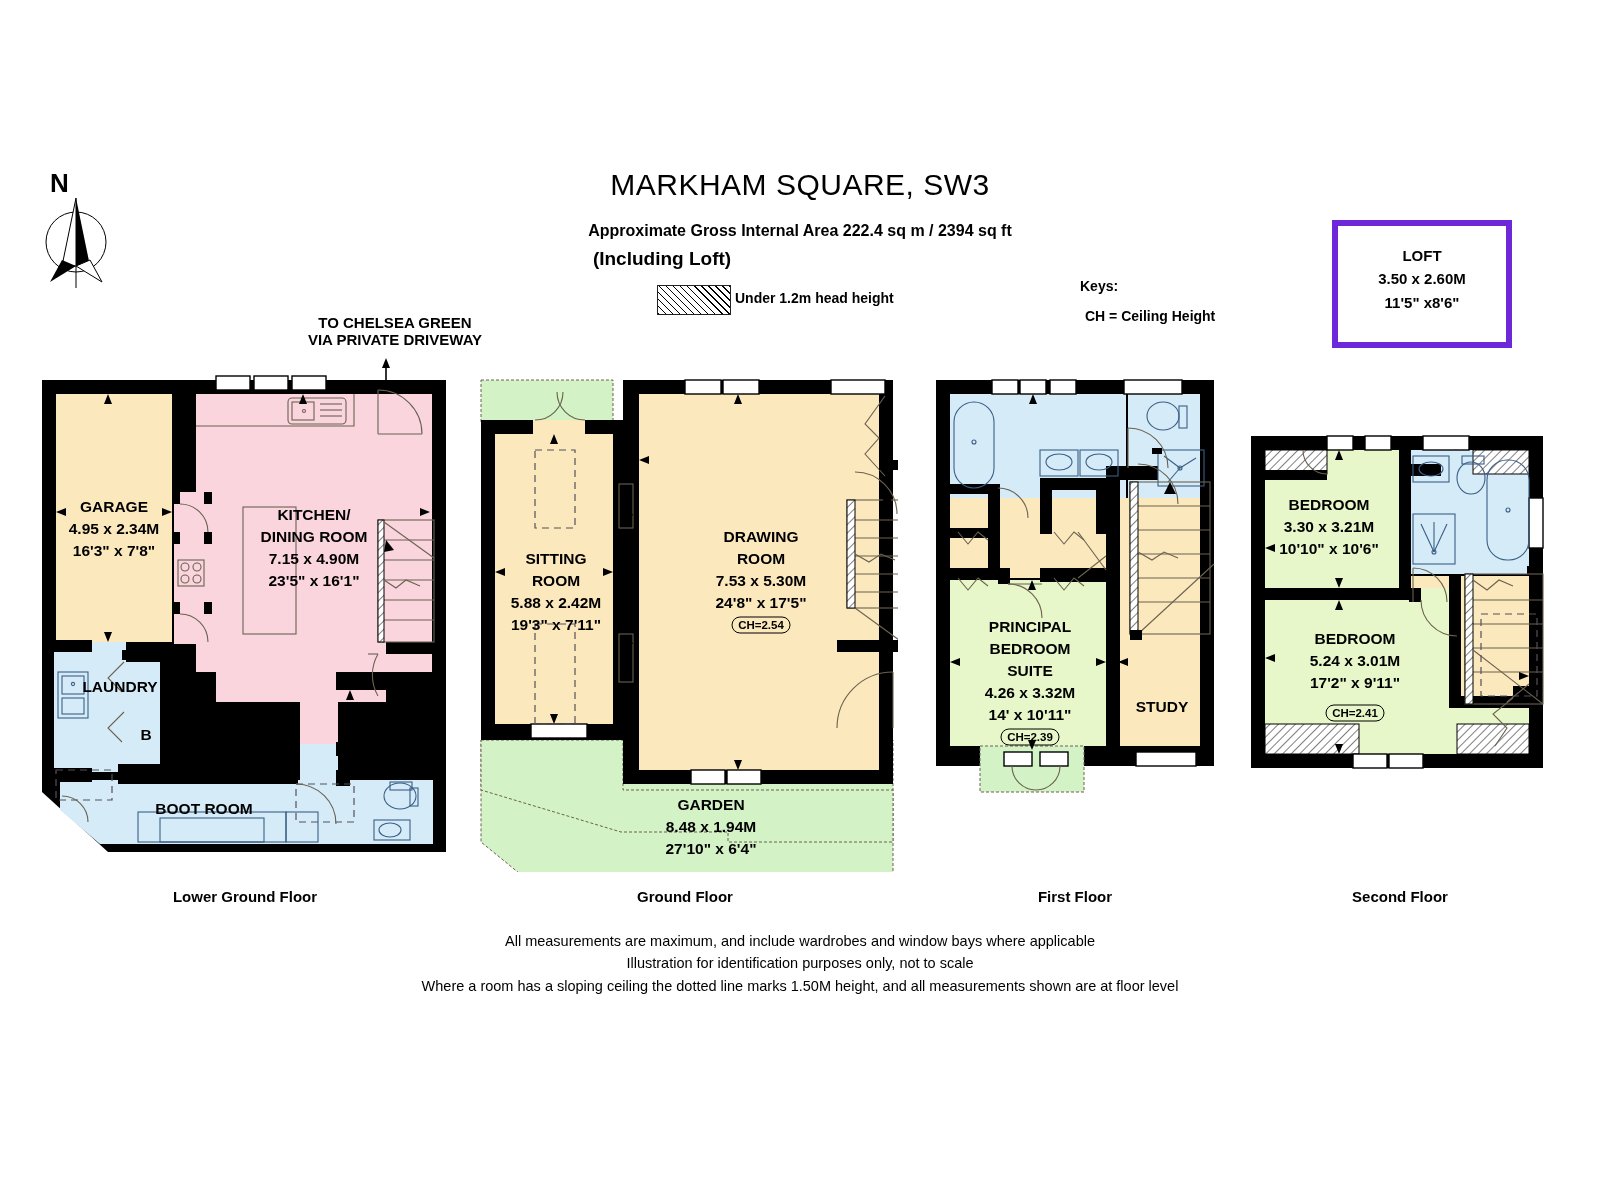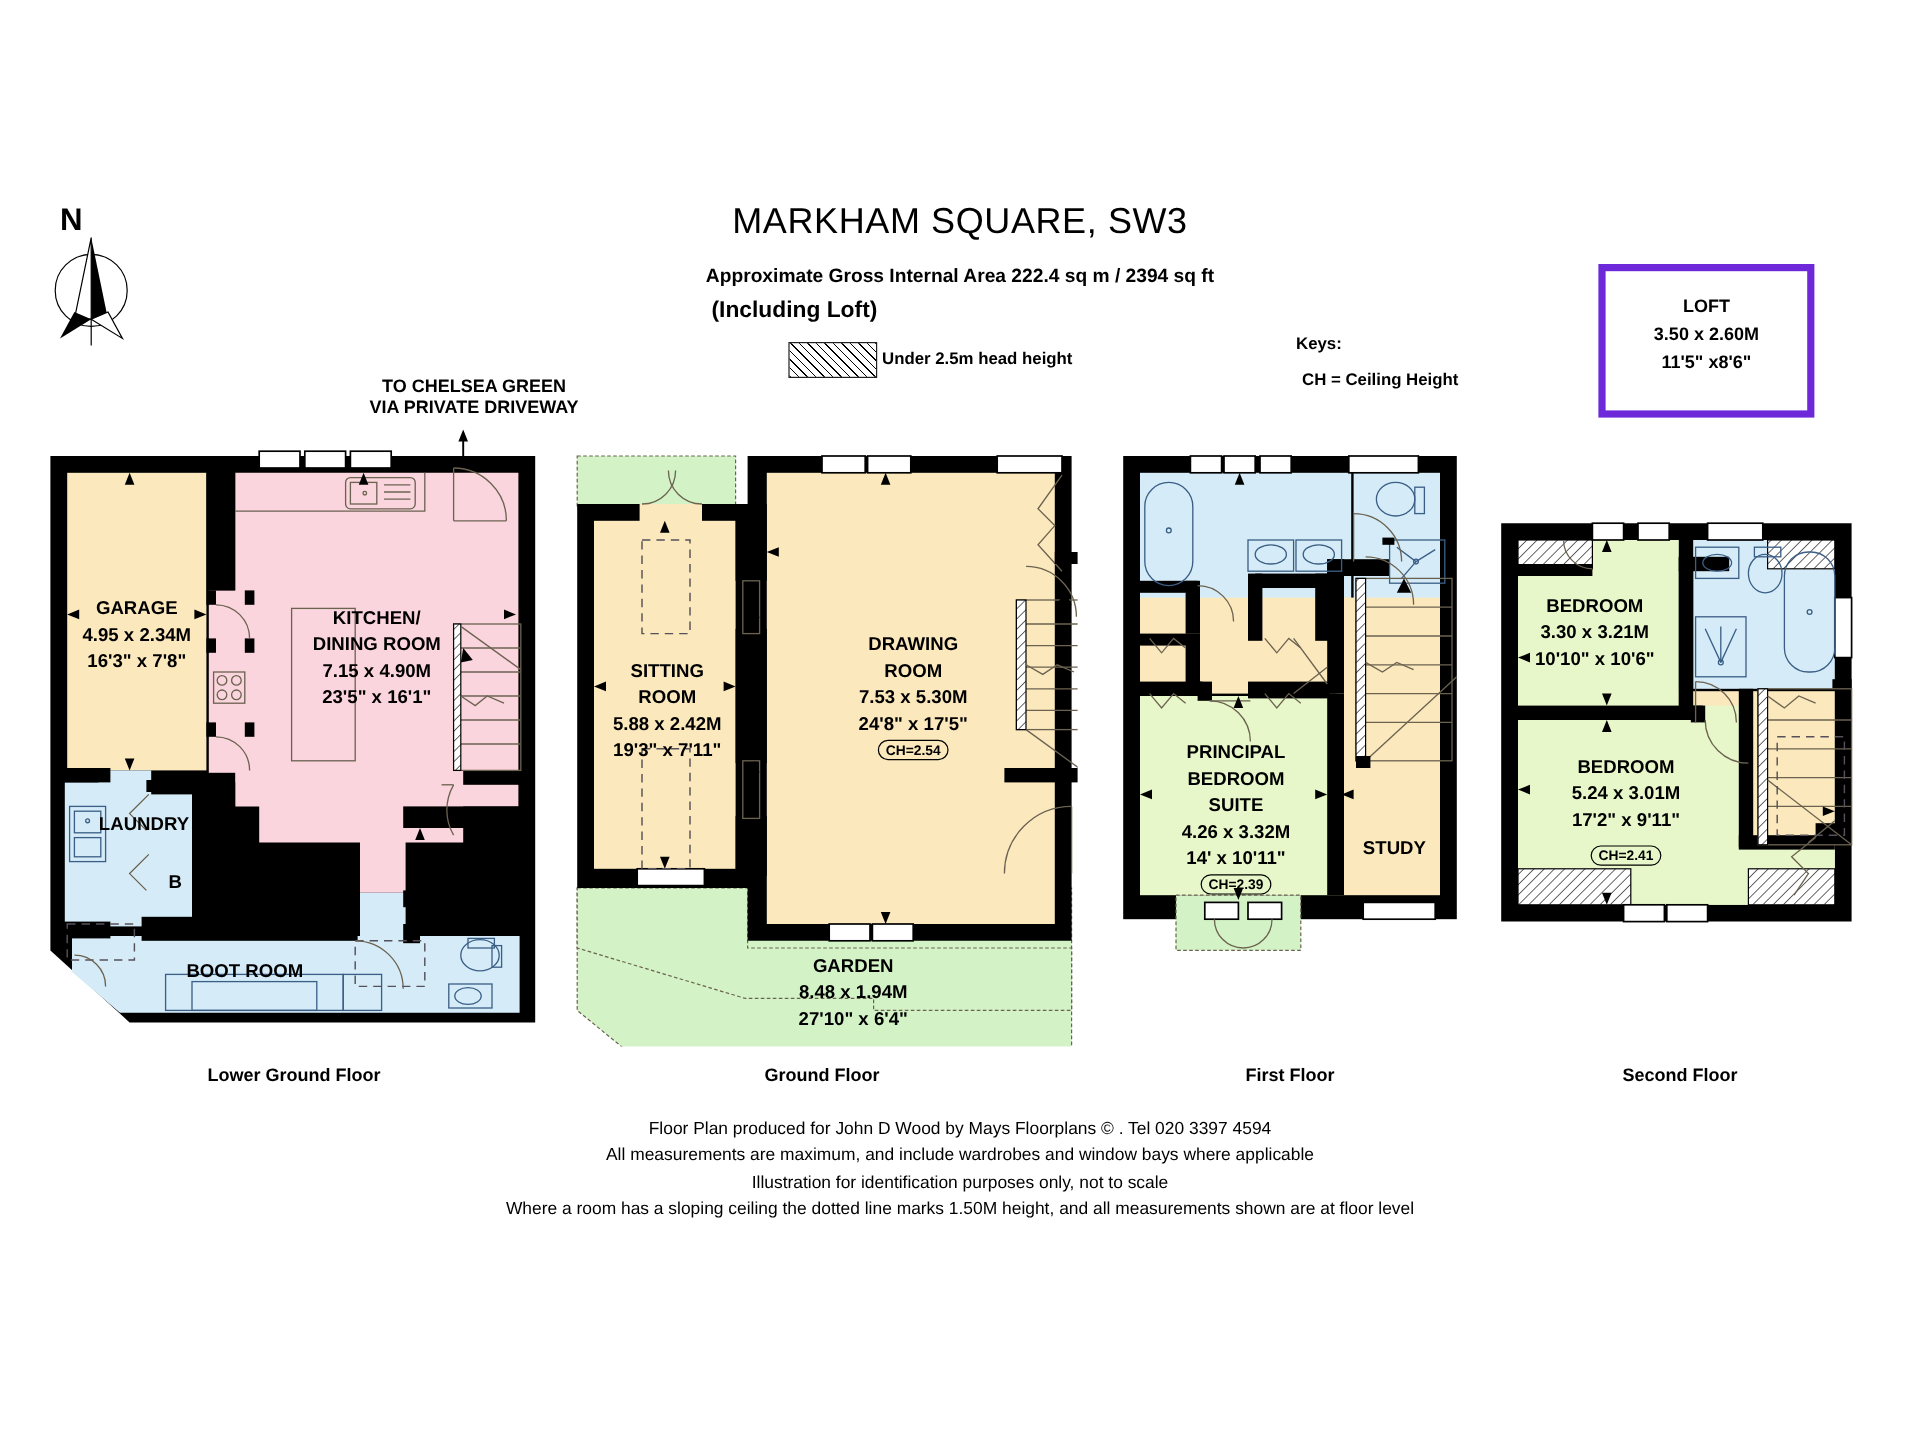--- a/index.html
+++ b/index.html
@@ -100,21 +100,21 @@
   .gardenline { fill: #d3f2c6; stroke: #6b6250; stroke-width: 1; stroke-dasharray: 3 2; }
 </style>
 </head>
 <body>
 
 <div class="abs ttl" id="title">MARKHAM SQUARE, SW3</div>
 <div class="abs" id="subtitle1">Approximate Gross Internal Area 222.4 sq m  /  2394 sq ft</div>
 <div class="abs" id="subtitle2">(Including Loft)</div>
 
 <div class="abs" id="hatch-legend-box"></div>
-<div class="abs" id="hatch-legend-label">Under 2.5m head height</div>
+<div class="abs" id="hatch-legend-label">Under 1.2m head height</div>
 
 <div class="abs" id="keys-label">Keys:</div>
 <div class="abs" id="keys-ch">CH  =   Ceiling Height</div>
 
 <div class="abs" id="loft-box">
   <div class="l1">LOFT</div>
   <div class="l2">3.50 x 2.60M</div>
   <div class="l3">11'5" x8'6"</div>
 </div>
 
@@ -562,17 +562,16 @@
   <rect x="83" y="277" width="58" height="16" rx="8" fill="none" stroke="#000" stroke-width="1"></rect>
   <text class="lbl lbl-ch" x="112" y="289">CH=2.41</text>
 </svg>
 
 <div class="abs floor-caption" id="cap-lgf">Lower Ground Floor</div>
 <div class="abs floor-caption" id="cap-gf">Ground Floor</div>
 <div class="abs floor-caption" id="cap-ff">First Floor</div>
 <div class="abs floor-caption" id="cap-sf">Second Floor</div>
 
 <div class="abs" id="footer">
-  <div>Floor Plan produced for John D Wood by Mays Floorplans  © . Tel 020 3397 4594</div>
   <div>All measurements are maximum, and include wardrobes and window bays where applicable</div>
   <div>Illustration for identification purposes only, not to scale</div>
   <div>Where a room has a sloping ceiling the dotted line marks 1.50M height, and all measurements shown are at floor level</div>
 </div>
 
 </body></html>

